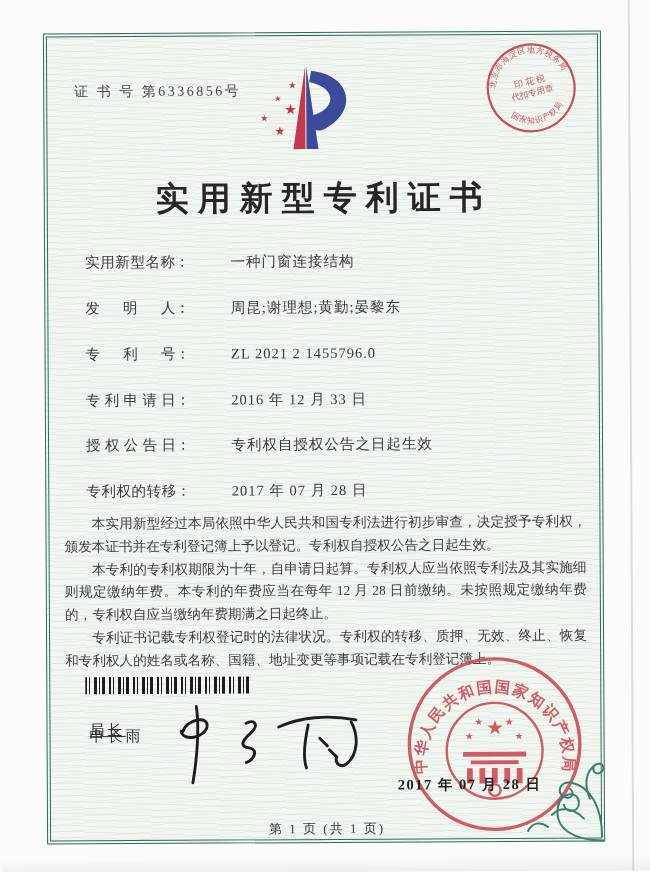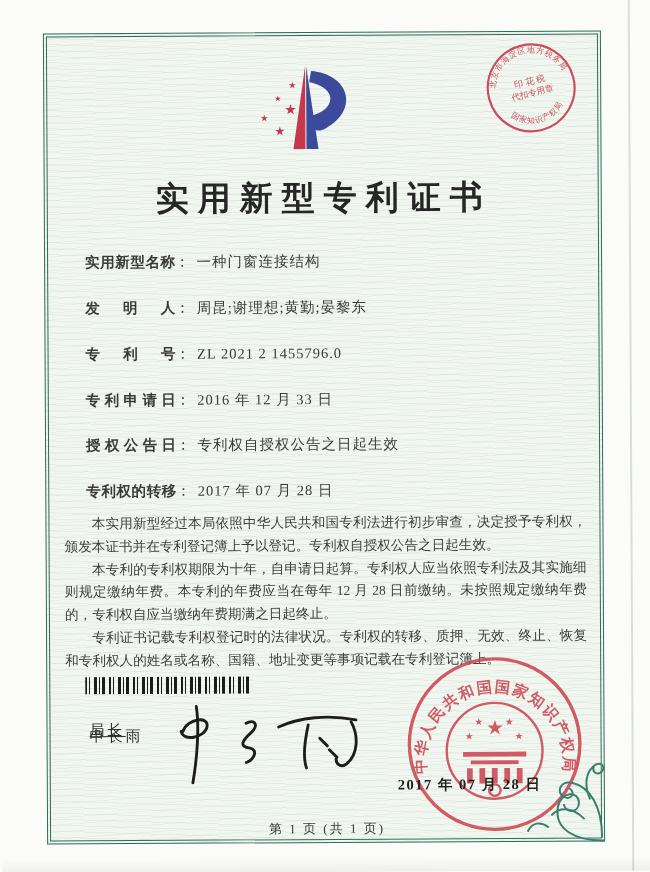--- a/index.html
+++ b/index.html
@@ -28,23 +28,23 @@
   .logo{position:absolute;left:250px;top:60px;width:122px;height:98px;}
 
   .tax-stamp{position:absolute;left:486px;top:42px;width:94px;height:94px;transform:rotate(-14deg);opacity:0.88;}
 
   .title{
     position:absolute;left:0;top:176px;width:100%;text-align:center;
     font-size:33px;font-weight:600;letter-spacing:9px;color:#262626;
   }
 
   .field-row{position:absolute;left:86px;font-size:14.5px;color:#3a3a3a;white-space:nowrap;}
-  .field-label{display:inline-block;width:90px;text-align:justify;text-align-last:justify;font-weight:bold;}
+  .field-label{display:inline-block;width:90px;text-align:justify;text-align-last:justify;}
   .field-colon{margin-right:7px;}
-  .field-value{letter-spacing:1px;}
+  .field-value{letter-spacing:1px;margin-left:34px;}
 
   .paras{
     position:absolute;left:64px;top:512px;width:522px;
     font-size:13.6px;line-height:22.8px;text-align:justify;color:#3c3c3c;
   }
   .paras p{margin:0;text-indent:2em;}
 
   .barcode{
     position:absolute;left:84px;top:676px;width:167px;height:17px;
     background:repeating-linear-gradient(90deg,
@@ -71,20 +71,21 @@
 </style>
 </head>
 <body>
 
 <div class="scan">
 
   <div class="frame">
     <div class="frame-inner"></div>
   </div>
 
+  <div class="cert-no">证 书 号 第6336856号</div>
 
   <svg class="logo" viewBox="0 0 122 96" aria-hidden="true">
     <text x="40" y="27" font-size="9" fill="#c5374a" font-family="DejaVu Sans, sans-serif">★</text>
     <text x="26" y="40" font-size="8" fill="#c5374a" font-family="DejaVu Sans, sans-serif">★</text>
     <text x="36" y="53" font-size="14" fill="#c5374a" font-family="DejaVu Sans, sans-serif">★</text>
     <text x="12" y="60" font-size="9" fill="#c5374a" font-family="DejaVu Sans, sans-serif">★</text>
     <text x="26" y="74" font-size="12" fill="#c5374a" font-family="DejaVu Sans, sans-serif">★</text>
     <polygon points="57,5 45,88 57,88" fill="#c5374a"></polygon>
     <polygon points="58,5 58,88 70,88" fill="#3b4a9b"></polygon>
     <path d="M63,10 C100,13 112,48 78,67 C71,71 66,70 64,66 L62,55 C86,50 92,28 61,21 Z" fill="#3b4a9b"></path>

